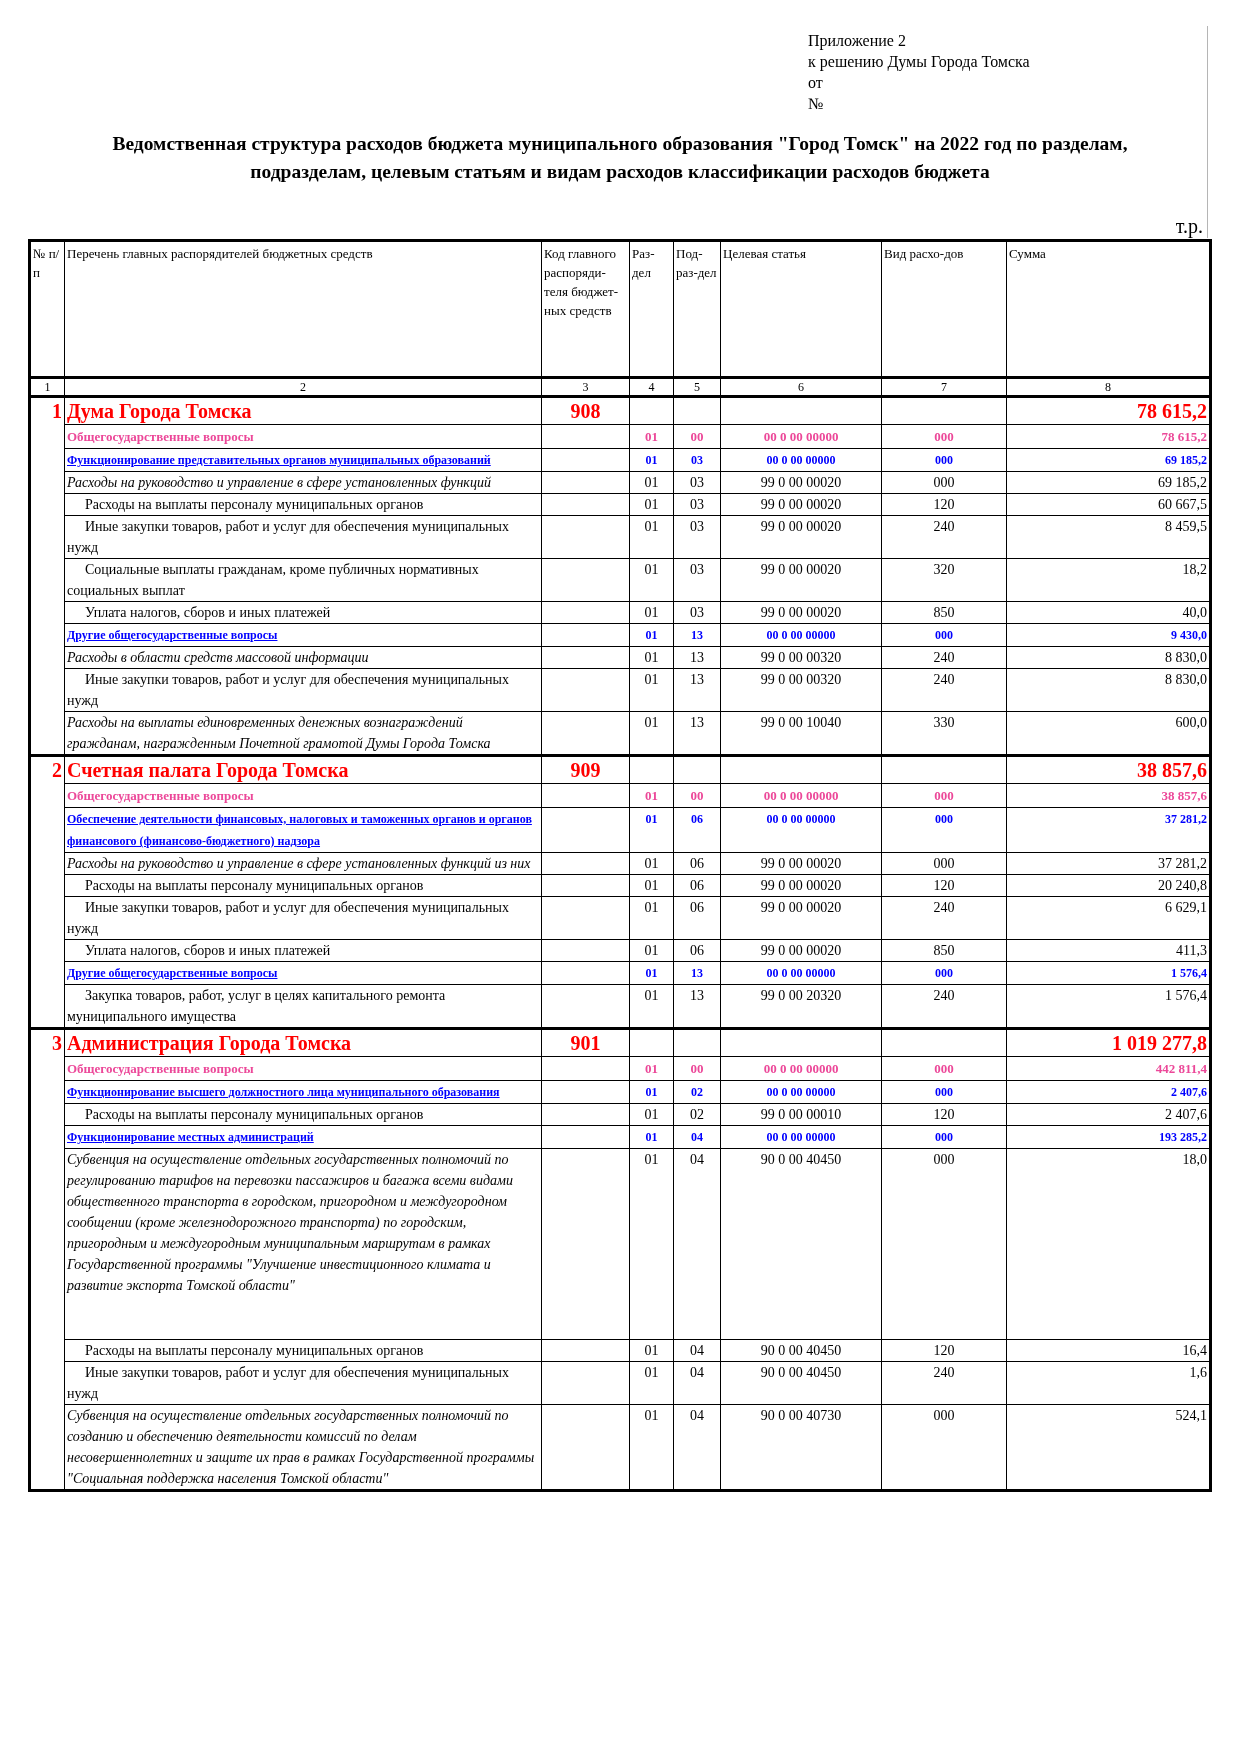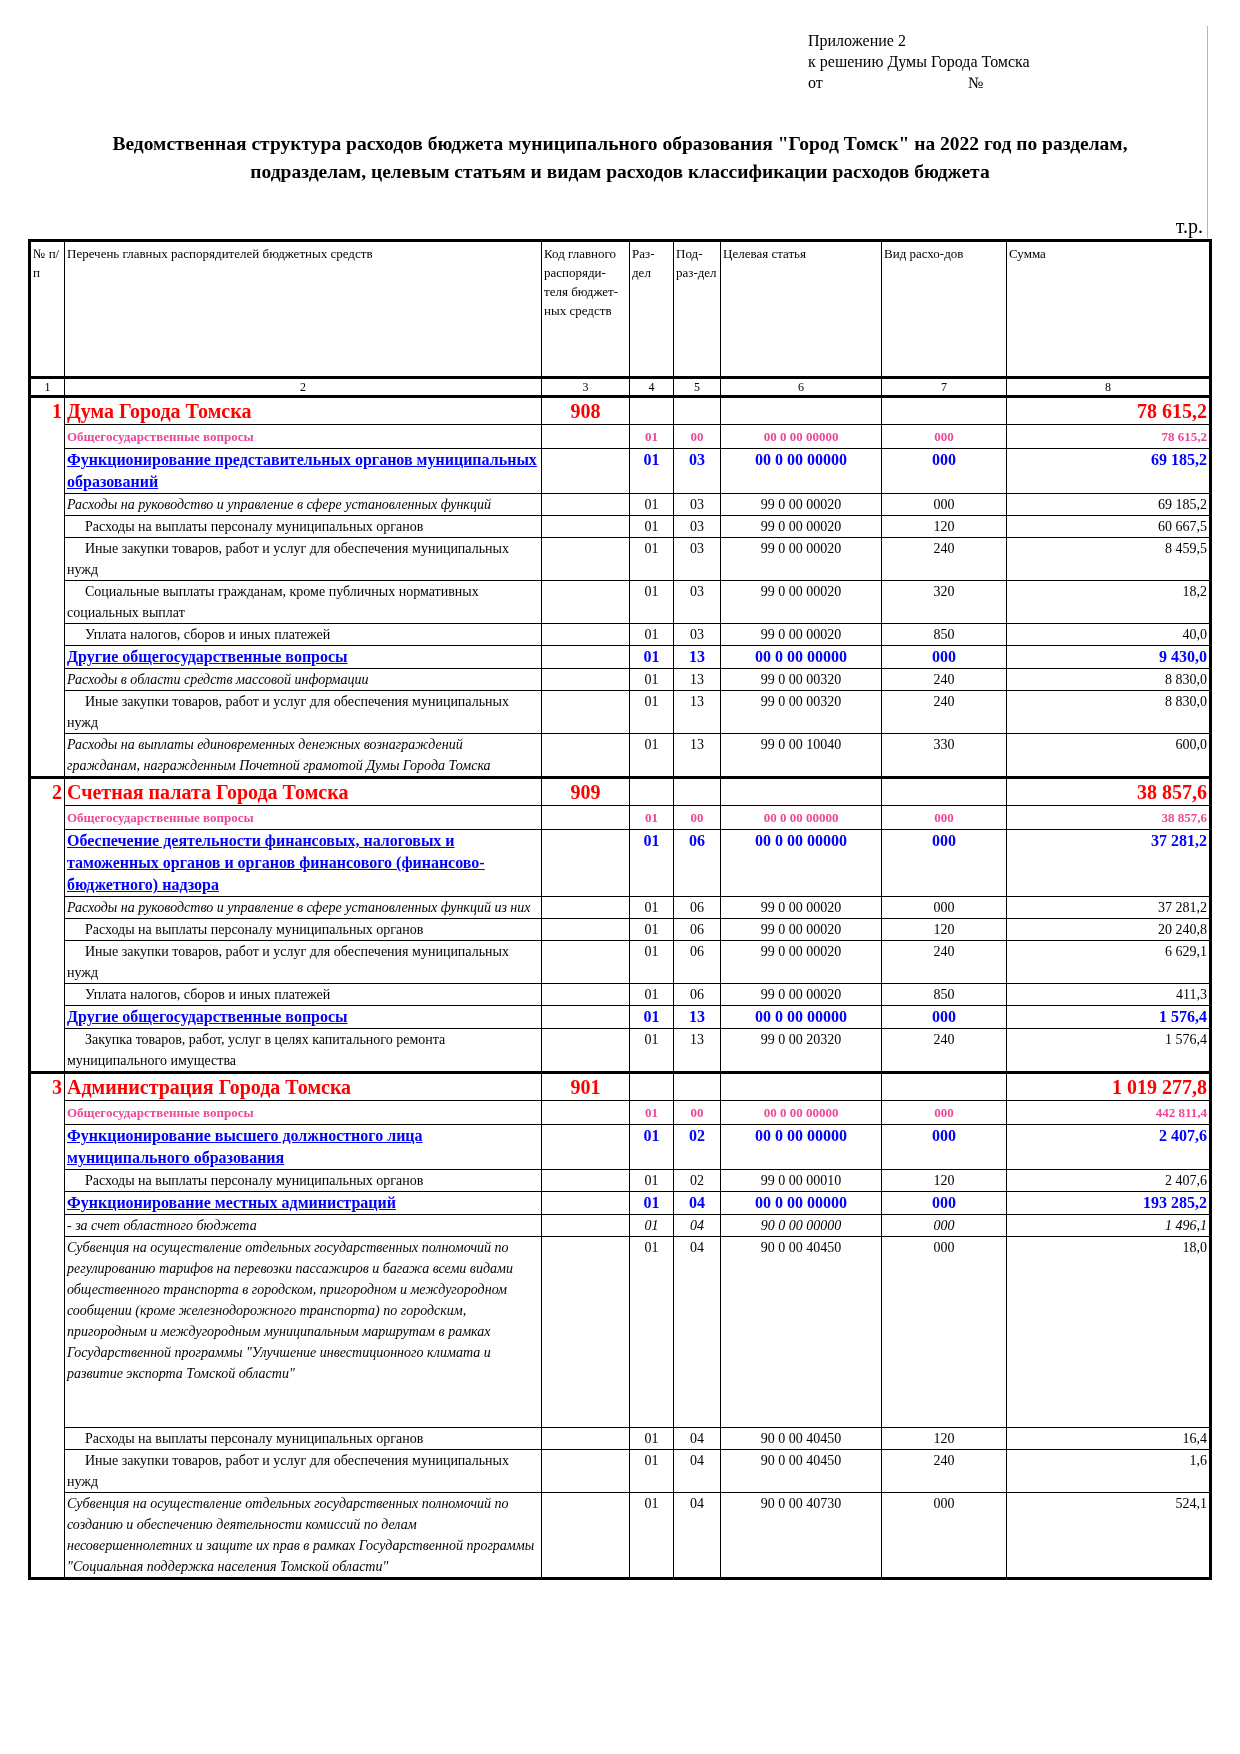--- a/index.html
+++ b/index.html
@@ -1,38 +1,38 @@
 <!DOCTYPE html>
 <html><head>
 <meta charset="utf-8">
 <style>
   html, body { margin: 0; padding: 0; background: #fff; }
   body { width: 1240px; height: 1754px; position: relative; overflow: hidden;
          font-family: "Liberation Serif", "DejaVu Serif", serif; color: #000; }
   .annex { position: absolute; left: 808px; top: 30px; font-size: 16px; line-height: 21px; }
   .annex div { white-space: pre; }
-  .annex .ot { display: flex; }
+  .annex .ot { display: flex; flex-direction: column; }
   .annex .ot span:first-child { width: 160px; display: inline-block; }
   .vline { position: absolute; left: 1207px; top: 26px; width: 1px; height: 212px; background: #b5b5b5; }
   .title { position: absolute; left: 60px; width: 1120px; top: 130px; text-align: center;
            font-weight: bold; font-size: 19.5px; line-height: 28px; }
   .units { position: absolute; right: 37px; top: 215px; font-size: 20px; }
   table.budget { position: absolute; left: 28px; top: 239px; width: 1181px; border-collapse: collapse;
                  table-layout: fixed; border: 3px solid #000; }
   table.budget td { border: 1.5px solid #000; padding: 0 2px; vertical-align: top; font-size: 14px; line-height: 21px; }
   table.budget tr.hdr td { height: 132px; text-align: left; font-size: 13px; line-height: 19px; padding-top: 2px; margin-top: 25px; }
   table.budget tr.hdr { border-bottom: 3px solid #000; }
   table.budget tr.nums td { text-align: center; font-size: 12px; line-height: 16px; height: 16px; }
   table.budget tr.nums { border-bottom: 3px solid #000; }
   td.c { text-align: center; }
   td.r { text-align: right; }
   tr.gr td { color: #ff0000; font-weight: bold; font-size: 20px; line-height: 26px; }
   tr.gr { border-top: 3px solid #000; }
   tr.sec td { color: #ec4899; font-weight: bold; font-size: 13px; line-height: 23px; }
-  tr.sub td { color: #0000ff; font-weight: bold; font-size: 16px; line-height: 22px; }
+  tr.sub td { color: #0000ff; font-weight: bold; font-size: 12px; line-height: 22px; }
   tr.sub td.name { text-decoration: underline; }
   tr.it td { color: #000; }
   tr.ital td { font-style: italic; }
   td.npp { border-top: none !important; border-bottom: none !important; text-align: right; }
   td.ind1 { padding-left: 8px; font-style: italic; }
   td.ind2 { text-indent: 18px; }
   .pagenum { position: absolute; left: 1246px; top: 1677px; font-family: "Liberation Sans", sans-serif; font-size: 17px; }
 </style>
 </head>
 <body>
@@ -335,30 +335,20 @@
       <tr class="sub">
         <td class="npp"></td>
         <td class="name">Функционирование местных администраций</td>
         <td class="c"></td>
         <td class="c">01</td>
         <td class="c">04</td>
         <td class="c">00 0 00 00000</td>
         <td class="c">000</td>
         <td class="r">193 285,2</td>
       </tr>
-      <tr class="it ital">
-        <td class="npp"></td>
-        <td class="name ind1">- за счет областного бюджета</td>
-        <td class="c"></td>
-        <td class="c">01</td>
-        <td class="c">04</td>
-        <td class="c">90 0 00 00000</td>
-        <td class="c">000</td>
-        <td class="r">1 496,1</td>
-      </tr>
       <tr class="it">
         <td class="npp"></td>
         <td class="name ind1" style="height: 190px;">Субвенция на осуществление отдельных государственных полномочий по регулированию тарифов на перевозки пассажиров и багажа всеми видами общественного транспорта в городском, пригородном и междугородном сообщении (кроме железнодорожного транспорта) по городским, пригородным и междугородным муниципальным маршрутам в рамках Государственной программы "Улучшение инвестиционного климата и развитие экспорта Томской области"</td>
         <td class="c"></td>
         <td class="c">01</td>
         <td class="c">04</td>
         <td class="c">90 0 00 40450</td>
         <td class="c">000</td>
         <td class="r">18,0</td>
       </tr>

